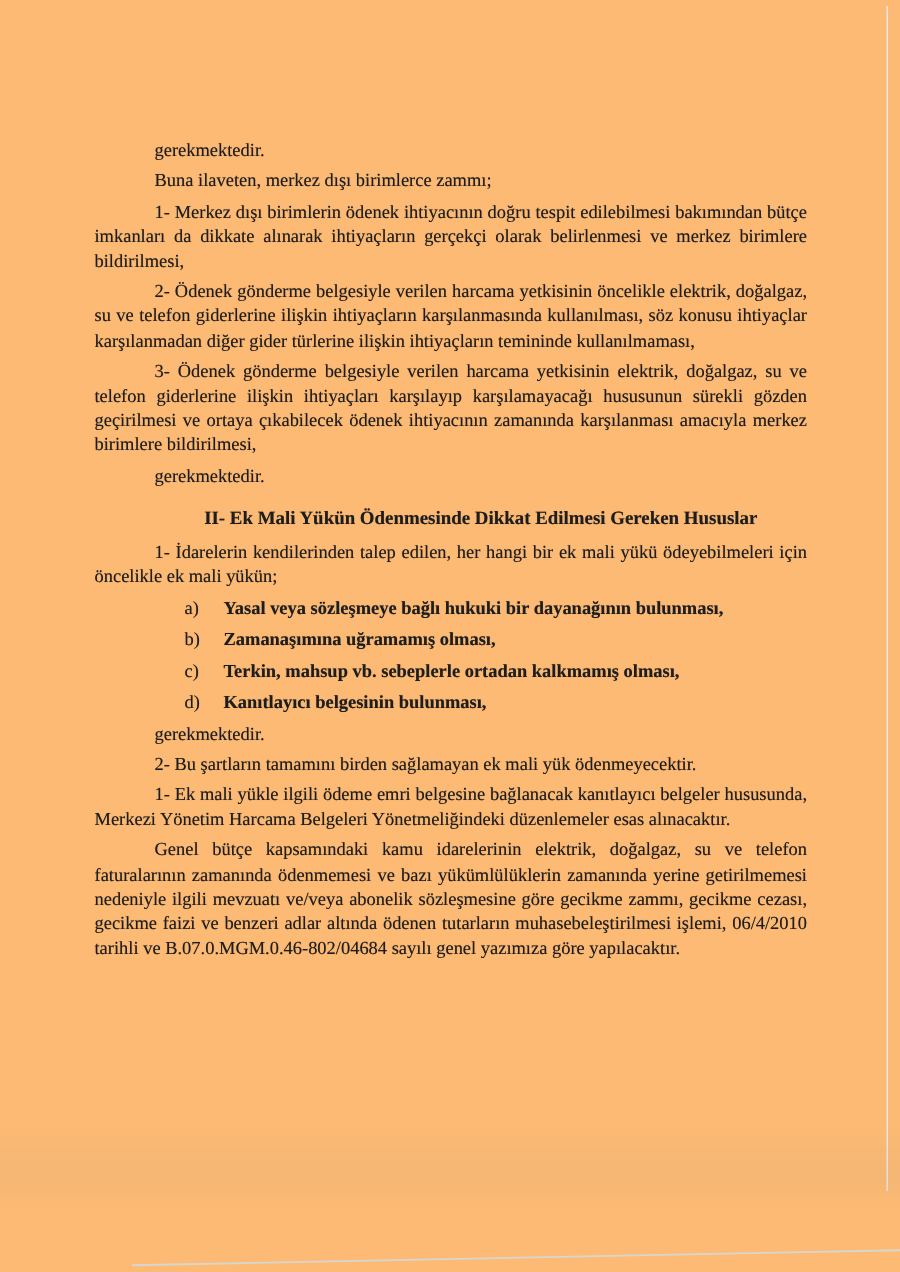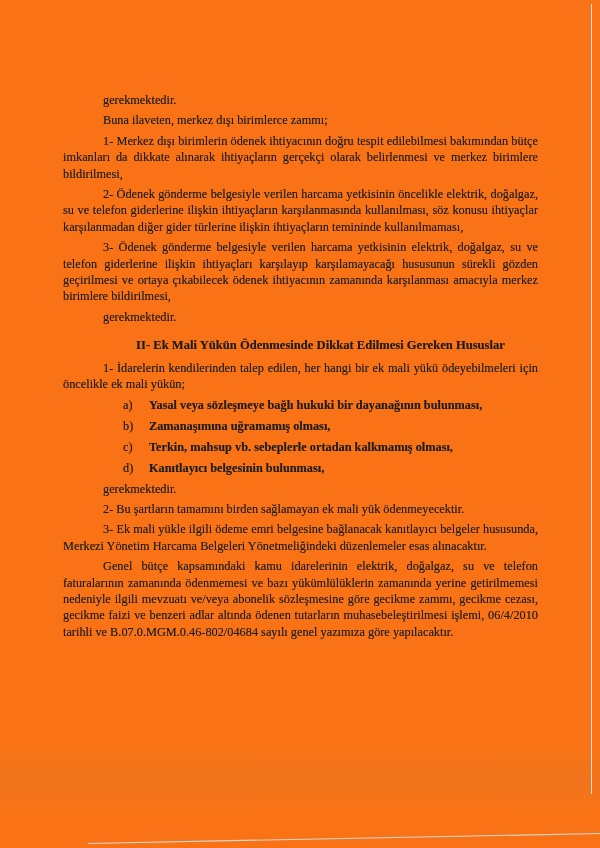--- a/index.html
+++ b/index.html
@@ -10,21 +10,21 @@
     width: 600px;
     height: 848px;
     background: #f6f6f4;
     position: relative;
     overflow: hidden;
     font-family: "Liberation Serif", serif;
   }
   .scan-page {
     position: absolute;
     inset: 0;
-    background: #f97316;
+    background: #fdba74;
   }
   .content {
     position: absolute;
     top: 0; left: 0; right: 0;
     padding: 88px 62px 0 63px;
     box-sizing: border-box;
     color: #1d1d1d;
     text-shadow: 0 0 0.45px rgba(40,40,40,0.55);
   }
   .para {
@@ -130,21 +130,21 @@
     <div class="cond-row">
       <span class="cond-marker">d)</span>
       <span class="cond-text">Kanıtlayıcı belgesinin bulunması,</span>
     </div>
 
     <p class="para short">gerekmektedir.</p>
 
     <p class="para short">2- Bu şartların tamamını birden sağlamayan ek mali yük ödenmeyecektir.</p>
 
 
-    <p class="para">3- Ek mali yükle ilgili ödeme emri belgesine bağlanacak kanıtlayıcı belgeler hususunda, Merkezi Yönetim Harcama Belgeleri Yönetmeliğindeki düzenlemeler esas alınacaktır.</p>
+    <p class="para">1- Ek mali yükle ilgili ödeme emri belgesine bağlanacak kanıtlayıcı belgeler hususunda, Merkezi Yönetim Harcama Belgeleri Yönetmeliğindeki düzenlemeler esas alınacaktır.</p>
 
 
     <p class="para">Genel bütçe kapsamındaki kamu idarelerinin elektrik, doğalgaz, su ve telefon faturalarının zamanında ödenmemesi ve bazı yükümlülüklerin zamanında yerine getirilmemesi nedeniyle ilgili mevzuatı ve/veya abonelik sözleşmesine göre gecikme zammı, gecikme cezası, gecikme faizi ve benzeri adlar altında ödenen tutarların muhasebeleştirilmesi işlemi, 06/4/2010 tarihli ve B.07.0.MGM.0.46-802/04684 sayılı genel yazımıza göre yapılacaktır.</p>
 
   </div>
 
   <div class="edge-line-right"></div>
   <div class="bottom-noise-band"></div>
 
   <svg class="diag-svg" width="600" height="848" viewBox="0 0 600 848">

